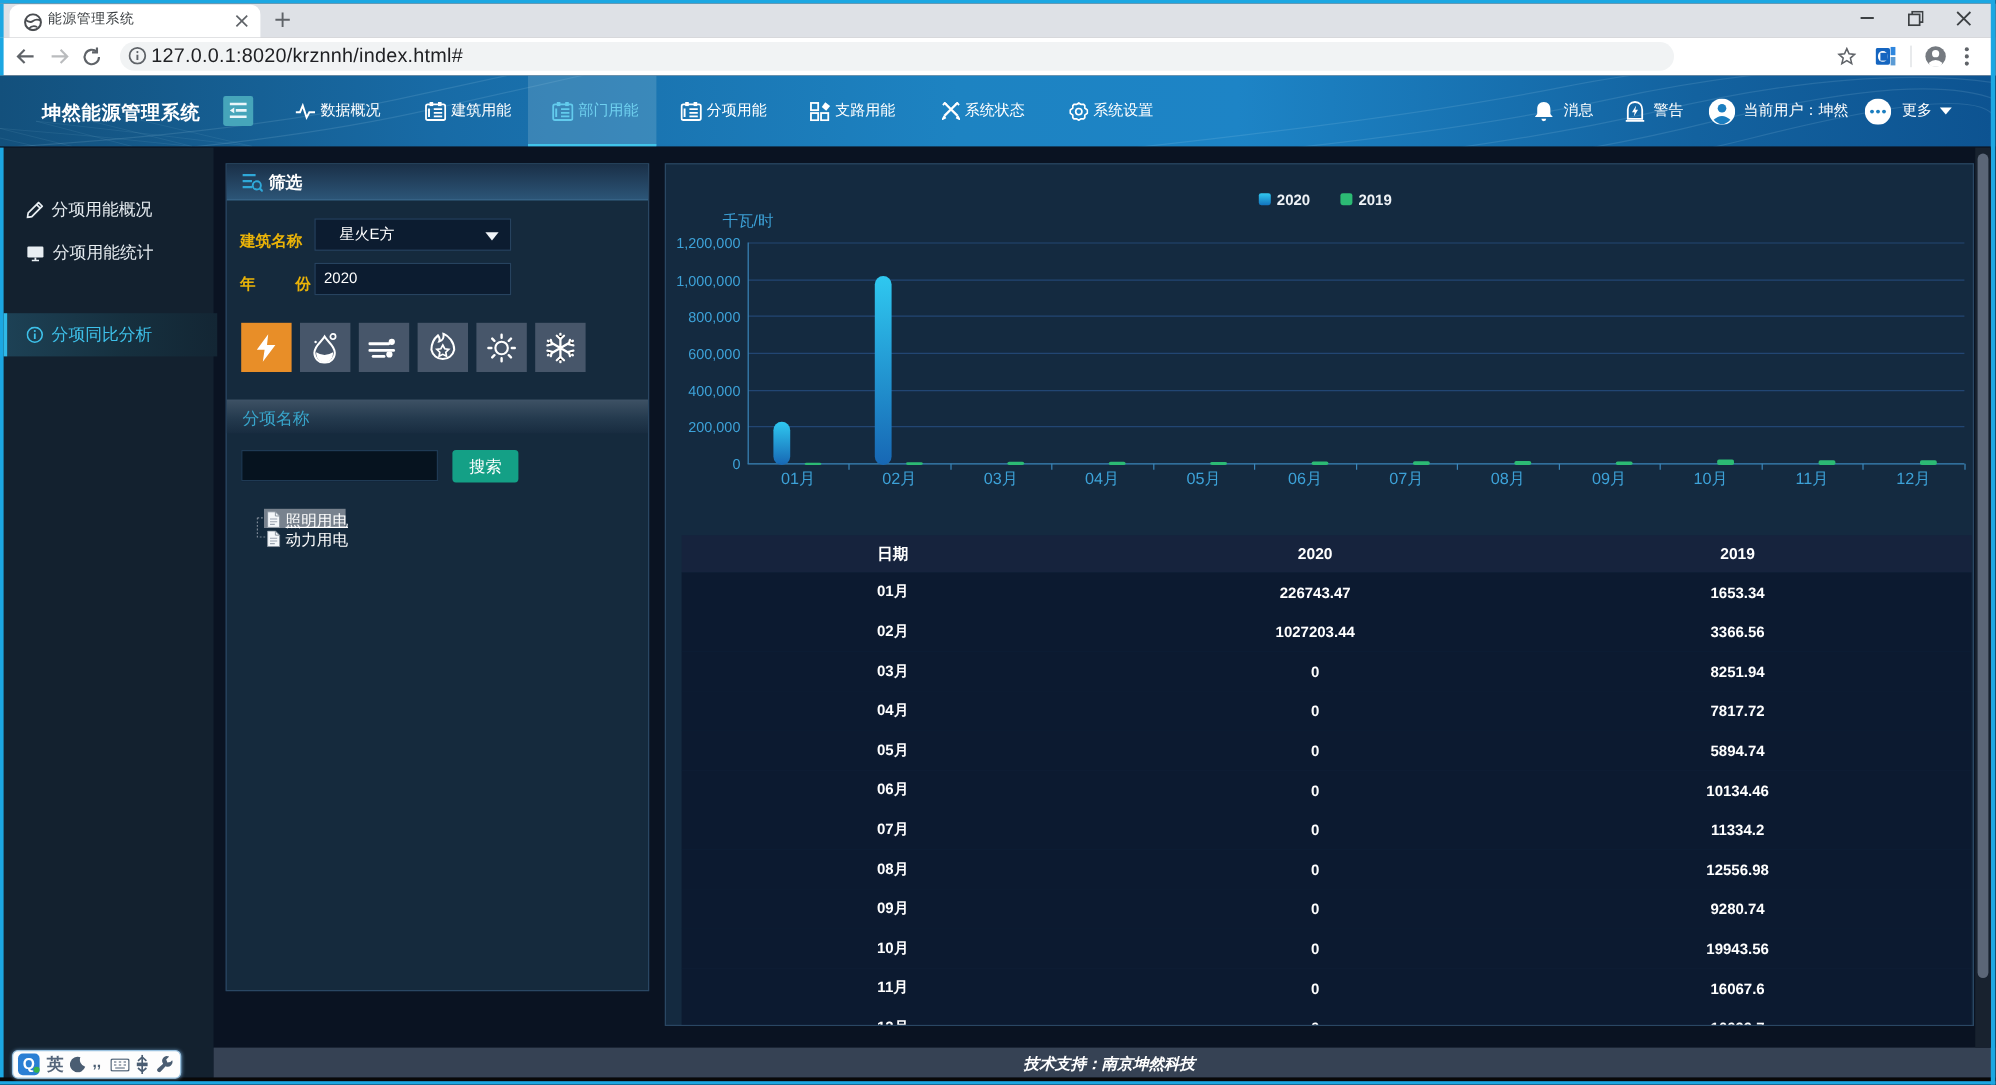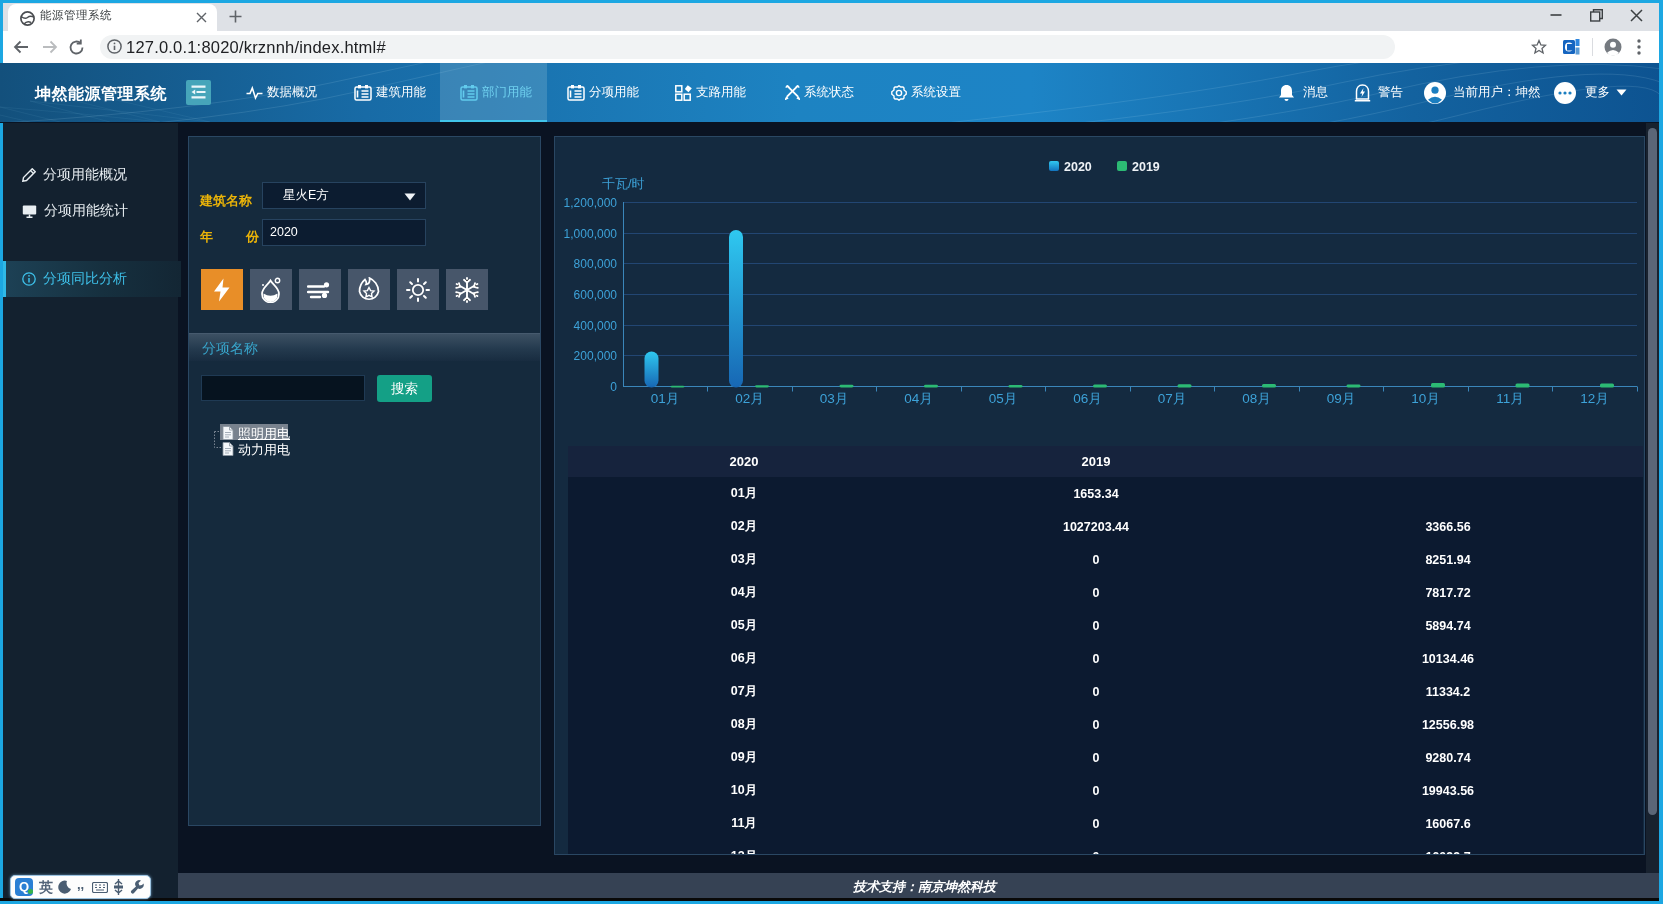--- a/index.html
+++ b/index.html
@@ -258,20 +258,28 @@
     <div class="sideitem" id="sideactive" style="top:106px;">
       <svg class="icsvg" width="14" height="14" viewBox="0 0 14 14">
         <circle cx="7" cy="7" r="6.2" fill="none" stroke="#3ec1ea" stroke-width="1.3"></circle>
         <path d="M7 6 V10.5" stroke="#3ec1ea" stroke-width="1.5"></path>
         <circle cx="7" cy="3.8" r="0.9" fill="#3ec1ea"></circle>
       </svg>
       分项同比分析</div>
   </div>
 
   <div class="abs" id="fpanel">
+    <div class="abs" id="fhead">
+      <svg style="position:absolute;left:13px;top:7px;" width="17" height="16" viewBox="0 0 17 16">
+        <path d="M0 2 H11 M0 7 H8 M0 12 H8" stroke="#2fa8d8" stroke-width="1.8"></path>
+        <circle cx="12" cy="10.5" r="3.4" fill="none" stroke="#2fa8d8" stroke-width="1.6"></circle>
+        <path d="M14.5 13 L17 15.5" stroke="#2fa8d8" stroke-width="1.8"></path>
+      </svg>
+      <span style="position:absolute;left:35px;top:7px;">筛选</span>
+    </div>
     <div class="abs flabel" style="left:11px; top:55px;">建筑名称</div>
     <div class="abs finput" style="left:73px; top:45px; width:164px; height:27px; line-height:25px; padding-left:20px;">星火E方
       <svg style="position:absolute;right:9px;top:10px;" width="12" height="8" viewBox="0 0 12 8">
         <path d="M0.5 0.5 L6 7.5 L11.5 0.5 Z" fill="#f0f4f8"></path>
       </svg>
     </div>
     <div class="abs flabel" style="left:11px; top:91px;">年<span style="margin-left:33px;">份</span></div>
     <div class="abs finput" style="left:73px; top:82px; width:164px; height:27px; line-height:25px; padding-left:7px;">2020</div>
     <div class="fbtn" id="fbtn1" style="left:12px; top:132px;">
       <svg width="20" height="24" viewBox="0 0 20 24">
@@ -432,25 +440,27 @@
         <text x="617" y="266">07月</text>
         <text x="701.5" y="266">08月</text>
         <text x="786" y="266">09月</text>
         <text x="870.5" y="266">10月</text>
         <text x="955" y="266">11月</text>
         <text x="1039.5" y="266">12月</text>
       </g>
     </svg>
     <div class="abs" id="etable" style="position:absolute;">
       <div class="thead">
+        <div class="tc">日期</div>
         <div class="tc">2020</div>
         <div class="tc tc3">2019</div>
       </div>
       <div class="trow">
         <div class="tc">01月</div>
+        <div class="tc">226743.47</div>
         <div class="tc tc3">1653.34</div>
       </div>
       <div class="trow">
         <div class="tc">02月</div>
         <div class="tc">1027203.44</div>
         <div class="tc tc3">3366.56</div>
       </div>
       <div class="trow">
         <div class="tc">03月</div>
         <div class="tc">0</div>

